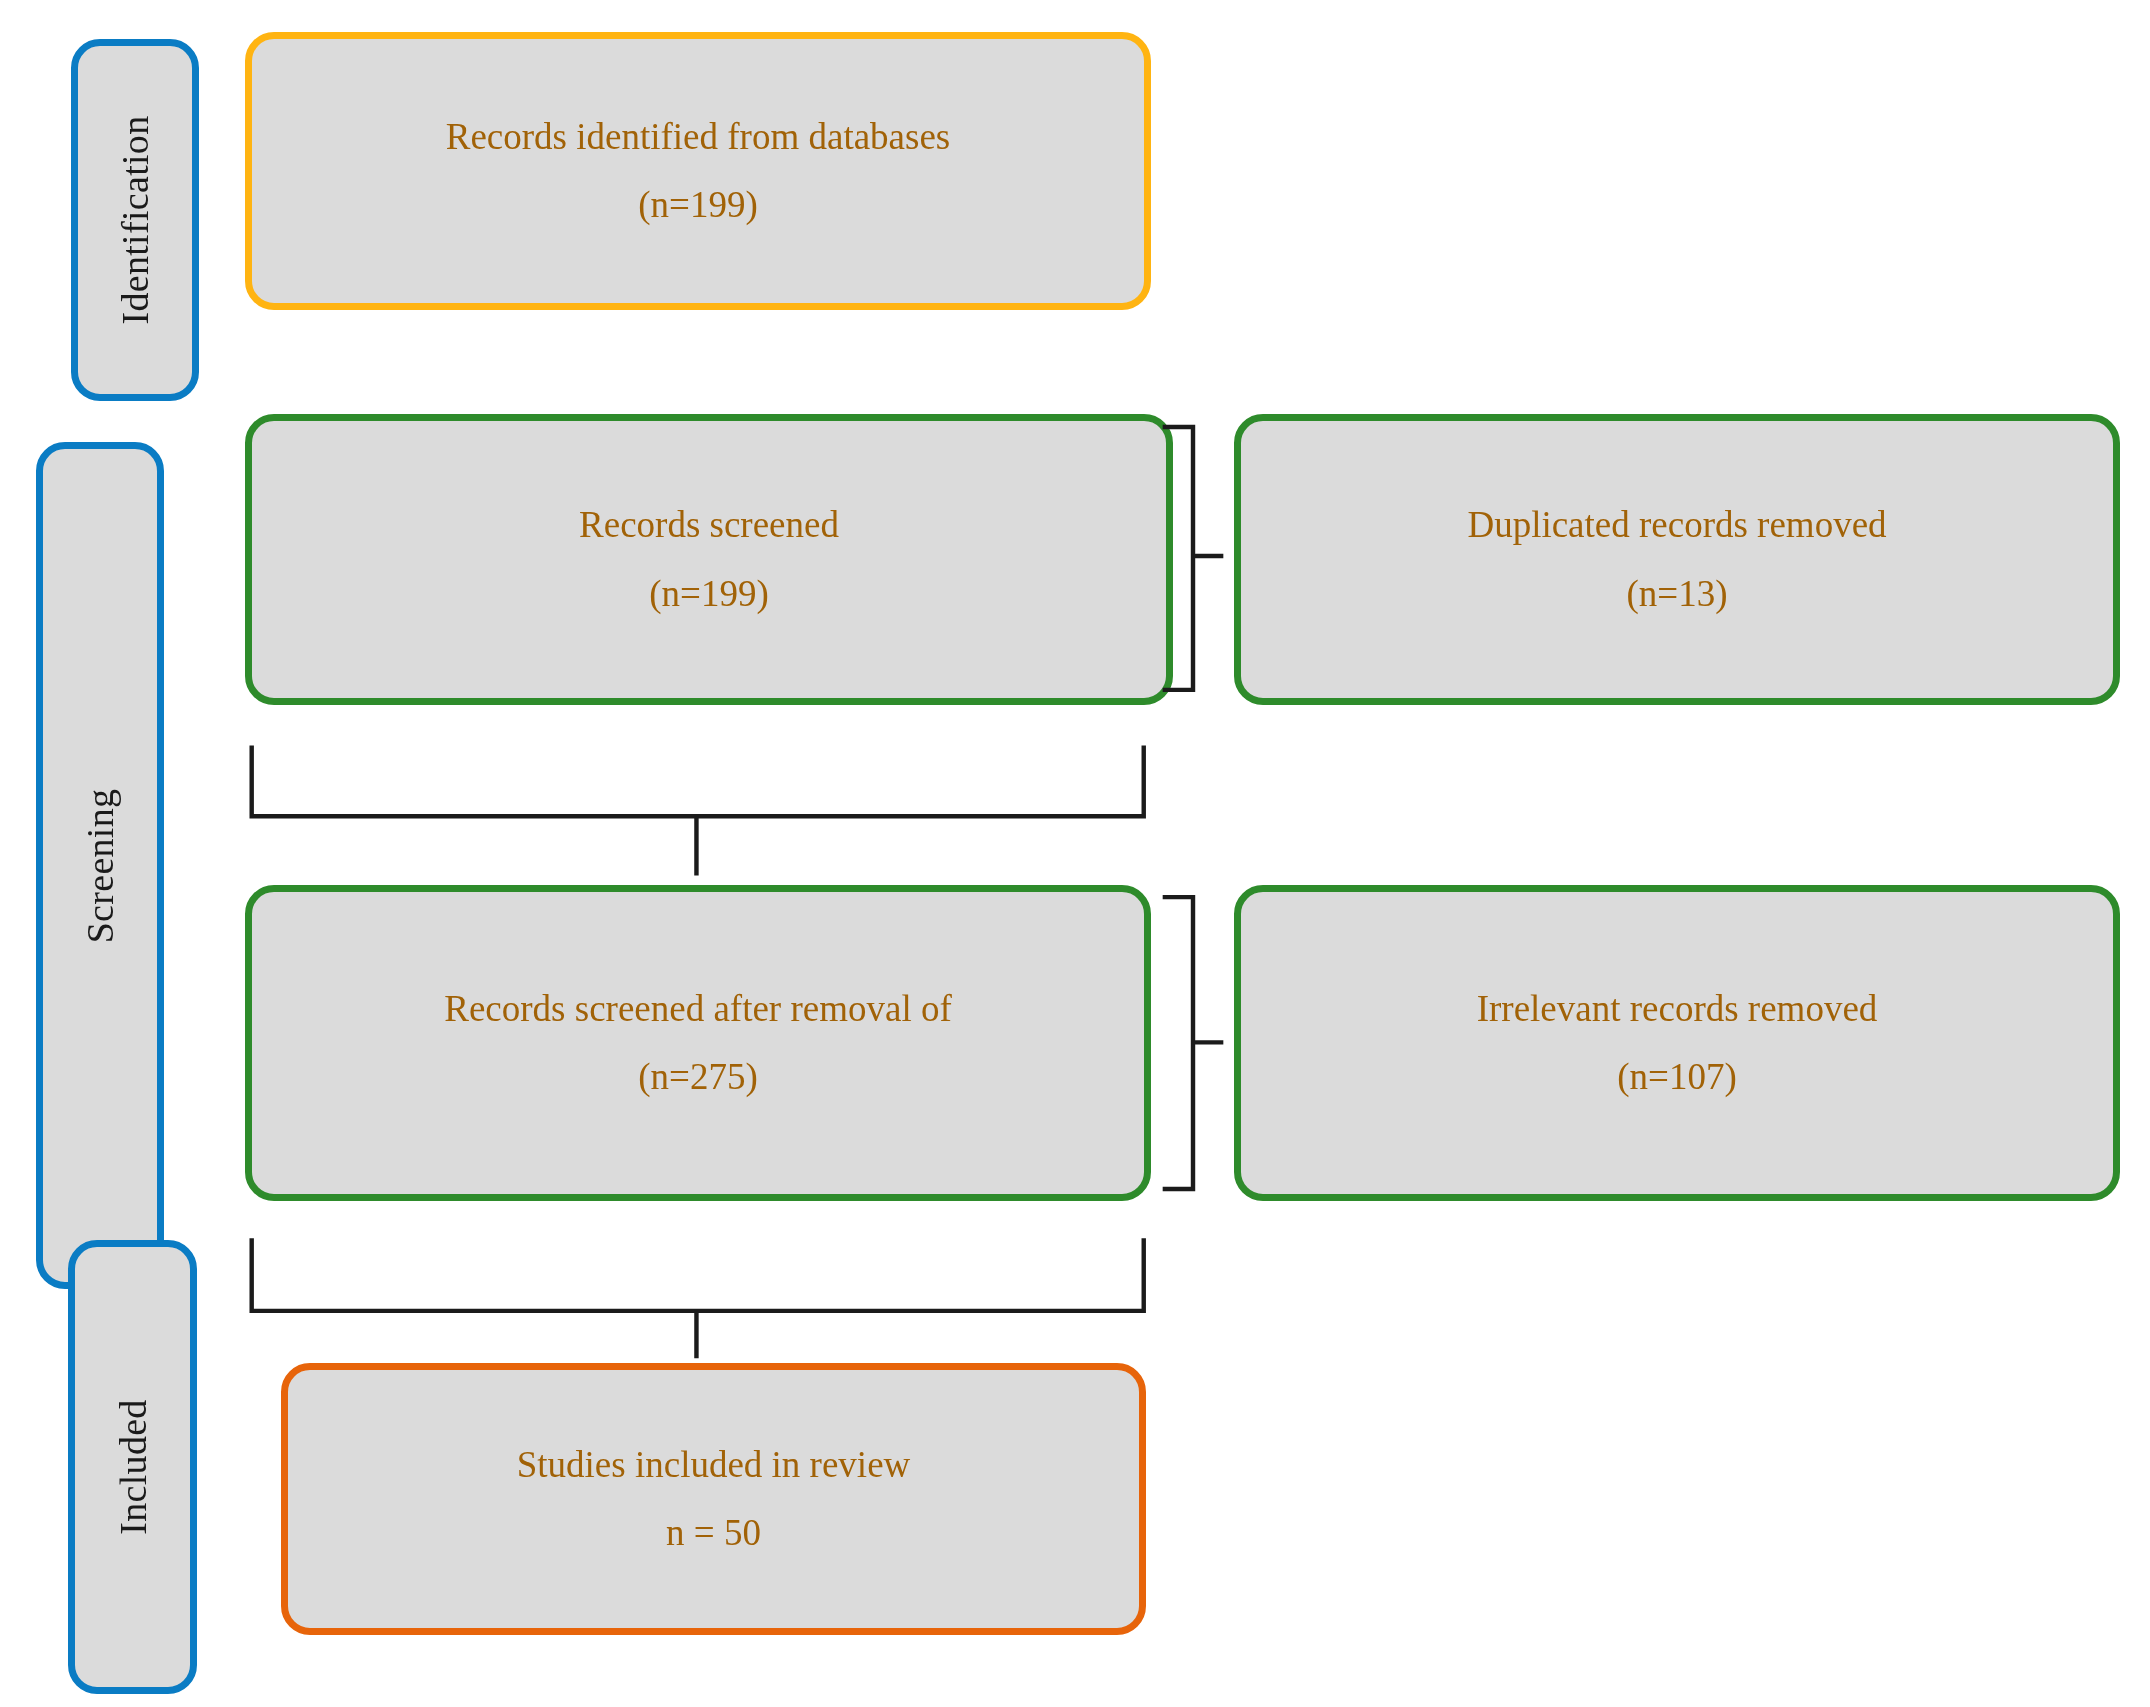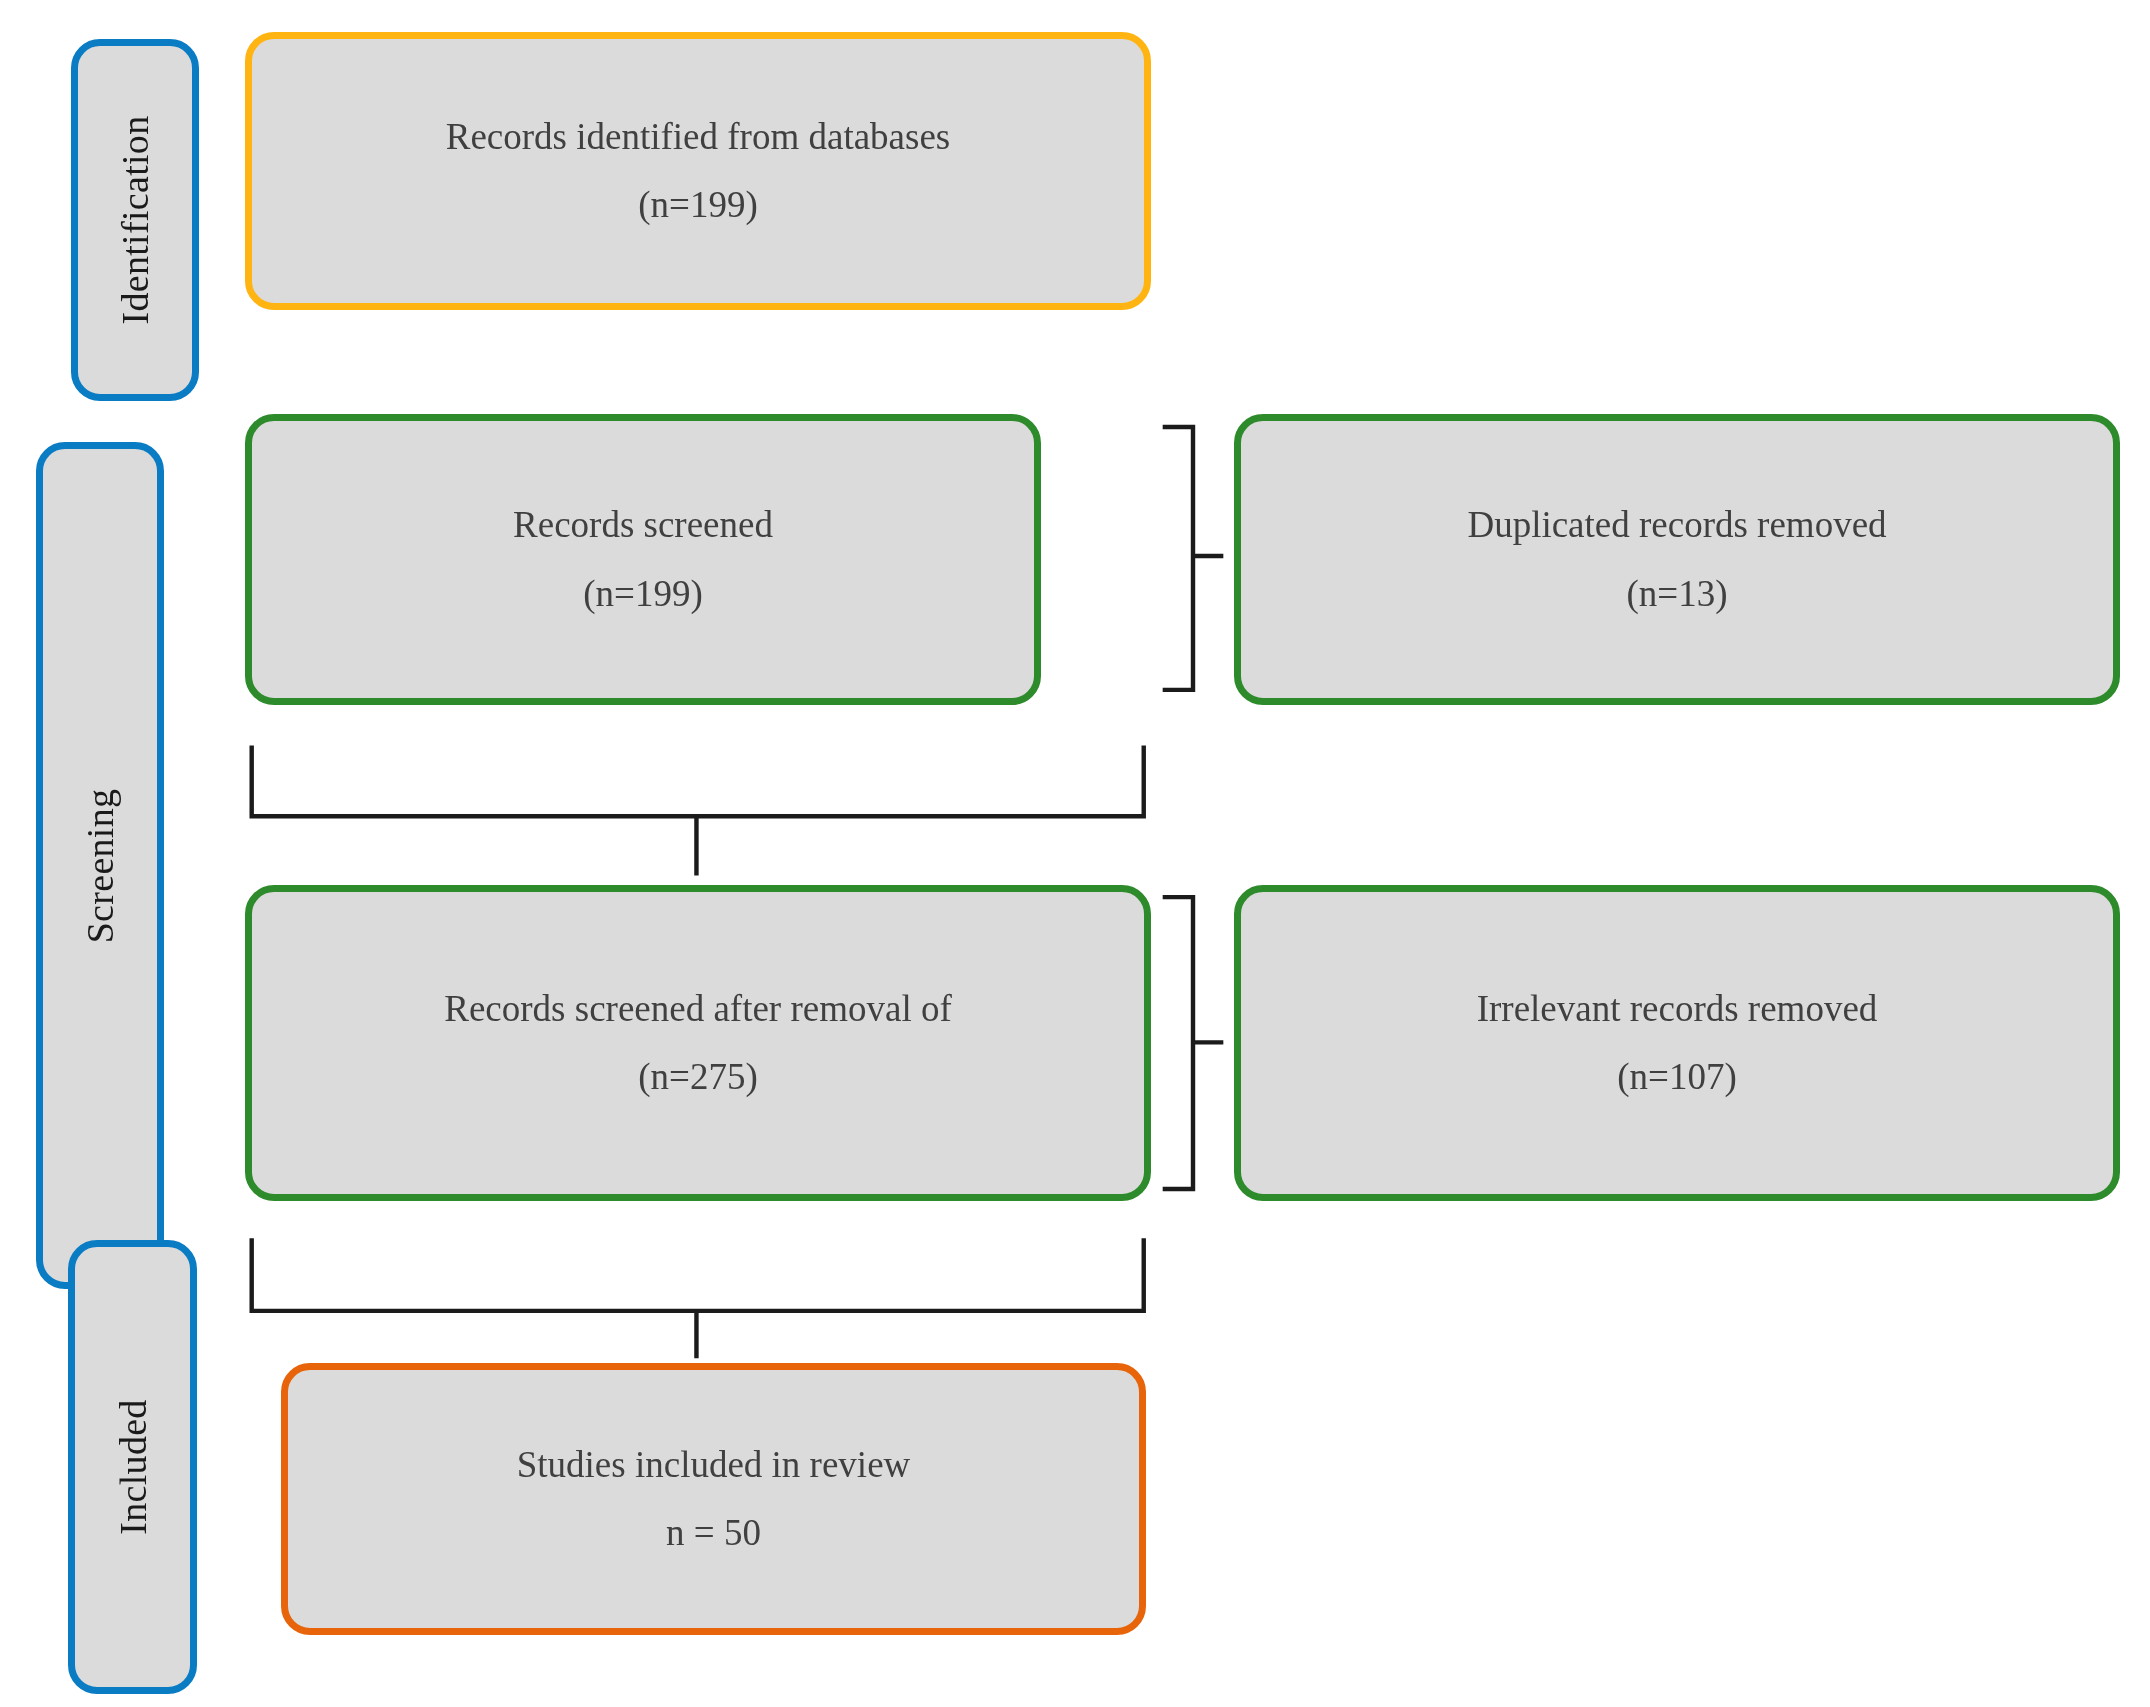--- a/index.html
+++ b/index.html
@@ -50,30 +50,30 @@
     display: flex;
     flex-direction: column;
     align-items: center;
     justify-content: center;
     text-align: center;
     padding: 6.3px 30px;
   }
   .flow-box .line {
     font-size: 37px;
     line-height: 1.85;
-    color: #404040;
+    color: #a16207;
     white-space: nowrap;
   }
 
   .border-amber { border: 7px solid #FFB412; }
   .border-green { border: 7px solid #2E8B2B; }
   .border-orange{ border: 7px solid #E7640A; margin-left: 36px; }
 
   #box-identified    { left: 245px;  top: 32px;   width: 906px; height: 278px; }
-  #box-screened      { left: 245px;  top: 414px;  width: 796px; height: 291px; }
+  #box-screened      { left: 245px;  top: 414px;  width: 928px; height: 291px; }
   #box-duplicates    { left: 1234px; top: 414px;  width: 886px; height: 291px; }
   #box-after-removal { left: 245px;  top: 885px; width: 906px; height: 316px; }
   #box-irrelevant    { left: 1234px; top: 885px; width: 886px; height: 316px; }
   #box-included      { left: 245px;  top: 1363px; width: 865px; height: 272px; }
 
   
   #connectors {
     position: absolute;
     left: 0;
     top: 0;

